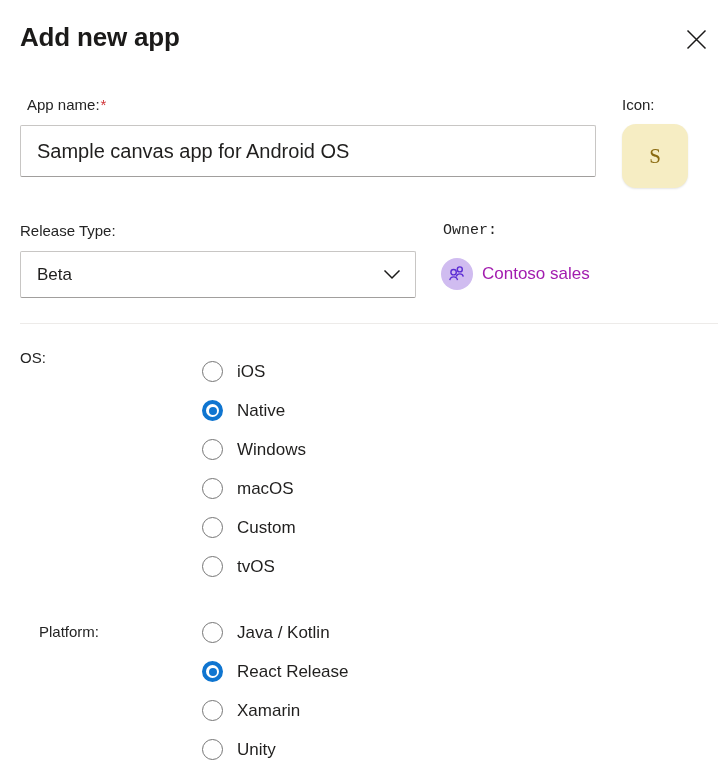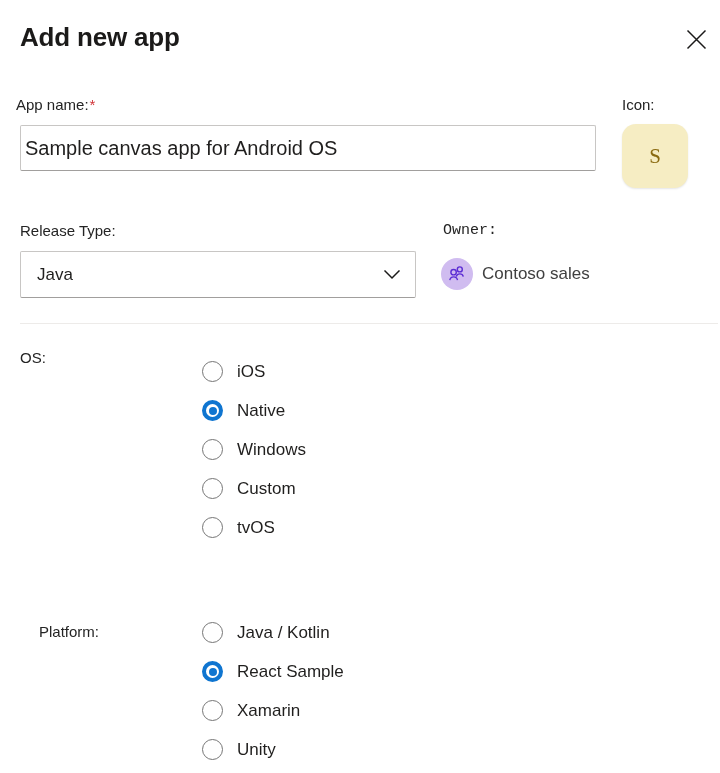--- a/index.html
+++ b/index.html
@@ -72,30 +72,30 @@
     font-size: 15px;
     margin-left: 1px;
   }
 
   
   .text-input {
     position: absolute;
     left: 20px;
     top: 125px;
     width: 576px;
-    height: 46px;
+    height: 52px;
     box-sizing: border-box;
     border: 1px solid #c8c6c4;
     border-bottom: 1px solid #a19f9d;
     border-radius: 2px;
     background: #ffffff;
     font-family: "Liberation Sans", sans-serif;
     font-size: 20px;
     color: #201f1e;
-    padding: 0 4px;
+    padding: 0 16px;
     outline: none;
   }
 
   
   .icon-tile {
     position: absolute;
     left: 622px;
     top: 124px;
     width: 66px;
     height: 64px;
@@ -154,21 +154,21 @@
     height: 32px;
     border-radius: 50%;
     background: #d0bcf0;
     display: flex;
     align-items: center;
     justify-content: center;
     flex: none;
   }
   .owner-name {
     font-size: 17px;
-    color: #404040;
+    color: #a21caf;
     margin-left: 9px;
     white-space: nowrap;
   }
 
   
   .divider {
     position: absolute;
     left: 20px;
     top: 323px;
     width: 698px;
@@ -227,33 +227,33 @@
     <div class="panel-title">Add new app</div>
     <button class="close-btn">
       <span>
         <svg width="21" height="21" viewBox="0 0 21 21" aria-hidden="true">
           <path d="M1.5 1.5 L19.5 19.5 M19.5 1.5 L1.5 19.5" stroke="#1b1a19" stroke-width="1.5" fill="none"></path>
         </svg>
       </span>
     </button>
   </div>
 
-  <div class="field-label" style="left:16px; top:95px;text-align:right;">
+  <div class="field-label" style="left:27px; top:95px;text-align:right;">
     <span>App name:</span><span class="req-star">*</span>
   </div>
   <input class="text-input" type="text" value="Sample canvas app for Android OS" style="">
 
   <div class="field-label" style="left:622px; top:95px;">Icon:</div>
   <div class="icon-tile">
     <span>S</span>
   </div>
 
   <div class="field-label" style="left:20px; top:221px;">Release Type:</div>
   <div class="select-wrap">
-    <span class="select-value">Java</span>
+    <span class="select-value">Beta</span>
     <span class="chevron">
       <svg width="16" height="10" viewBox="0 0 16 10" aria-hidden="true">
         <path d="M1 1 L8 8 L15 1" stroke="#1b1a19" stroke-width="1.5" fill="none" stroke-linecap="square"></path>
       </svg>
     </span>
   </div>
 
   <div class="field-label" style="left:443px; top:221px;font-family:Liberation Mono, monospace;">Owner:</div>
   <div class="owner-row">
     <span class="avatar">
@@ -278,37 +278,41 @@
     <div class="radio-row checked">
       <span class="radio-mark"></span>
       <span class="radio-label">Native</span>
     </div>
     <div class="radio-row">
       <span class="radio-mark"></span>
       <span class="radio-label">Windows</span>
     </div>
     <div class="radio-row">
       <span class="radio-mark"></span>
+      <span class="radio-label">macOS</span>
+    </div>
+    <div class="radio-row">
+      <span class="radio-mark"></span>
       <span class="radio-label">Custom</span>
     </div>
     <div class="radio-row">
       <span class="radio-mark"></span>
       <span class="radio-label">tvOS</span>
     </div>
   </div>
 
   <div class="field-label" style="left:20px; top:622px;margin-left:19px;">Platform:</div>
   <div class="radio-group" style="top:613px;">
     <div class="radio-row">
       <span class="radio-mark"></span>
       <span class="radio-label">Java / Kotlin</span>
     </div>
     <div class="radio-row checked">
       <span class="radio-mark"></span>
-      <span class="radio-label">React Sample</span>
+      <span class="radio-label">React Release</span>
     </div>
     <div class="radio-row">
       <span class="radio-mark"></span>
       <span class="radio-label">Xamarin</span>
     </div>
     <div class="radio-row">
       <span class="radio-mark"></span>
       <span class="radio-label">Unity</span>
     </div>
   </div>

